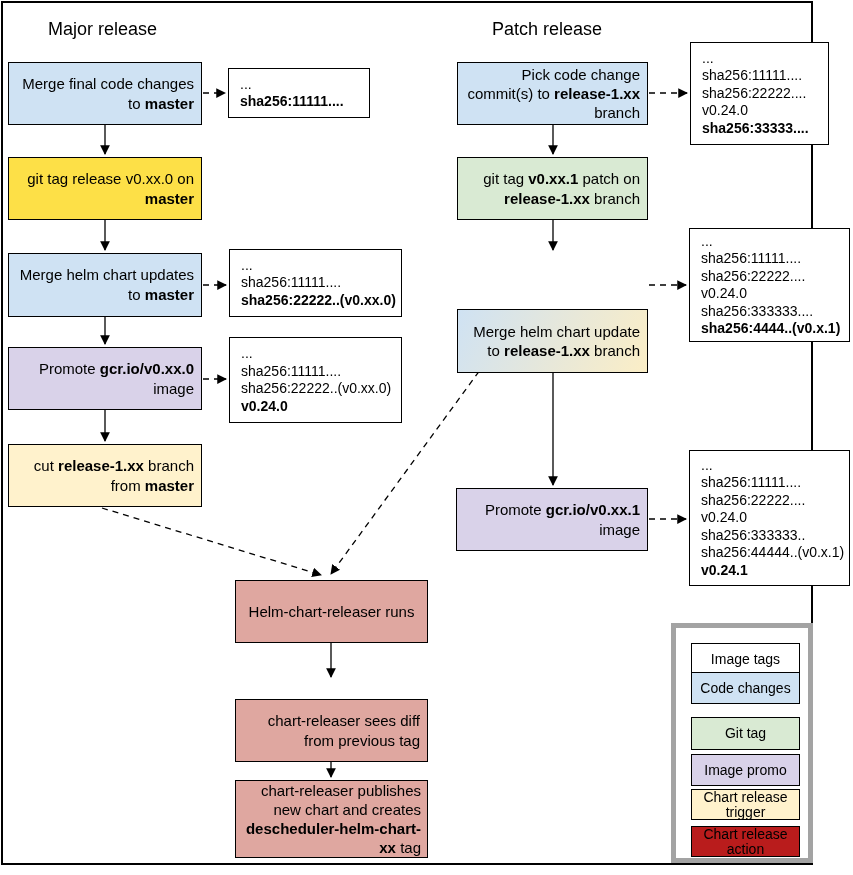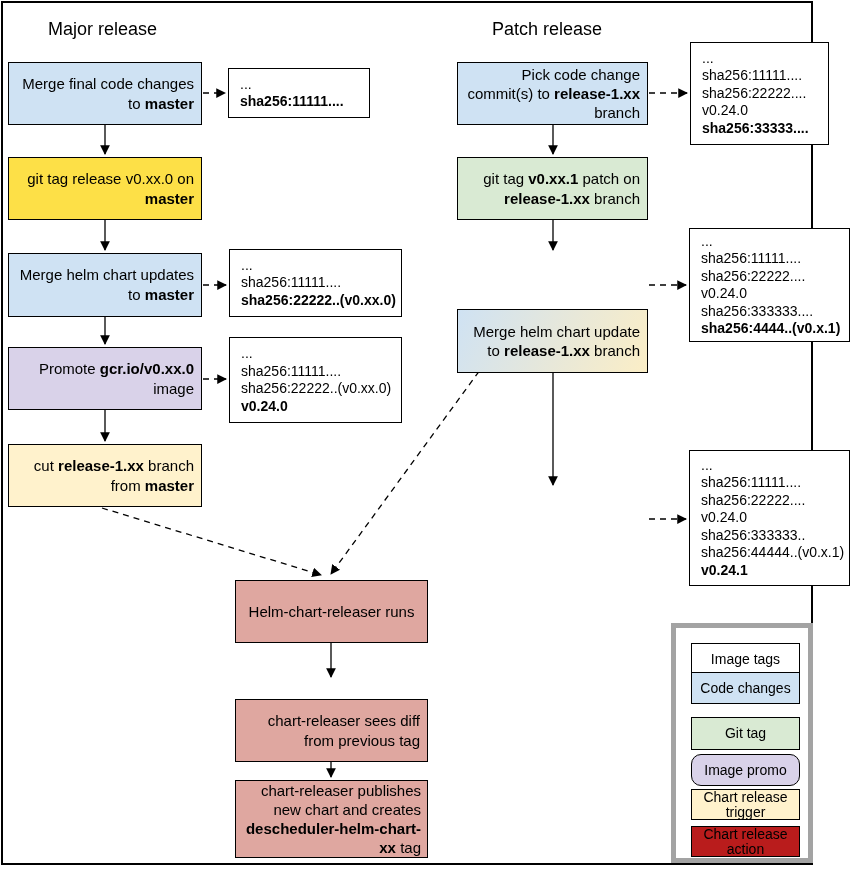--- a/index.html
+++ b/index.html
@@ -96,20 +96,23 @@
 
   <div class="node" style="left: 457px; top: 62px; width: 191px; height: 63px; line-height: 19px; background: rgb(207, 226, 243);">
       <span><span>Pick code change commit(s) to </span><span style="font-weight: bold;">release-1.xx</span><span> branch</span></span>
     </div>
   <div class="node" style="left: 457px; top: 157px; width: 191px; height: 63px; background: rgb(217, 234, 211);">
       <span><span>git tag </span><span style="font-weight: bold;">v0.xx.1</span><span> patch on </span><span style="font-weight: bold;">release-1.xx</span><span> branch</span></span>
     </div>
   <div class="node gradientbox" style="left:457px;top:265px;width:191px;height:64px;line-height:19px;margin-top:44px;">
       <span><span>Merge helm chart update to </span><span style="font-weight: bold;">release-1.xx</span><span> branch</span></span>
     </div>
+  <div class="node" style="left: 456px; top: 488px; width: 192px; height: 63px; background: rgb(217, 210, 233);">
+      <span><span>Promote </span><span style="font-weight: bold;">gcr.io/v0.xx.1</span><span> image</span></span>
+    </div>
 
   <div class="node" style="left: 235px; top: 580px; width: 193px; height: 63px; background: rgb(223, 167, 160);">
       <span><span>Helm-chart-releaser runs</span></span>
     </div>
   <div class="node" style="left: 235px; top: 680px; width: 193px; height: 63px; background: rgb(223, 167, 160); margin-top: 19px;">
       <span><span>chart-releaser sees diff from previous tag</span></span>
     </div>
   <div class="node" style="left: 235px; top: 780px; width: 193px; height: 78px; line-height: 19px; padding: 2px 6px; background: rgb(223, 167, 160);">
       <span><span>chart-releaser publishes new chart and creates </span><span style="font-weight: bold;">descheduler-helm-chart-xx</span><span> tag</span></span>
     </div>
@@ -157,21 +160,21 @@
   <div class="legend">
     <div class="legend-item" style="top: 15px; height: 32px; background: rgb(255, 255, 255);">
         <span>Image tags</span>
       </div>
     <div class="legend-item" style="top: 44px; height: 32px; background: rgb(207, 226, 243);">
         <span>Code changes</span>
       </div>
     <div class="legend-item" style="top: 89px; height: 33px; background: rgb(217, 234, 211);">
         <span>Git tag</span>
       </div>
-    <div class="legend-item" style="top: 126px; height: 32px; background: rgb(217, 210, 233); border-radius: 10px;">
+    <div class="legend-item" style="top: 126px; height: 32px; background: rgb(217, 210, 233);">
         <span>Image promo</span>
       </div>
     <div class="legend-item" style="top: 161px; height: 31px; background: rgb(255, 242, 204);">
         <span>Chart release trigger</span>
       </div>
     <div class="legend-item" style="top: 198px; height: 31px; background: #b91c1c;">
         <span>Chart release action</span>
       </div>
   </div>
 

